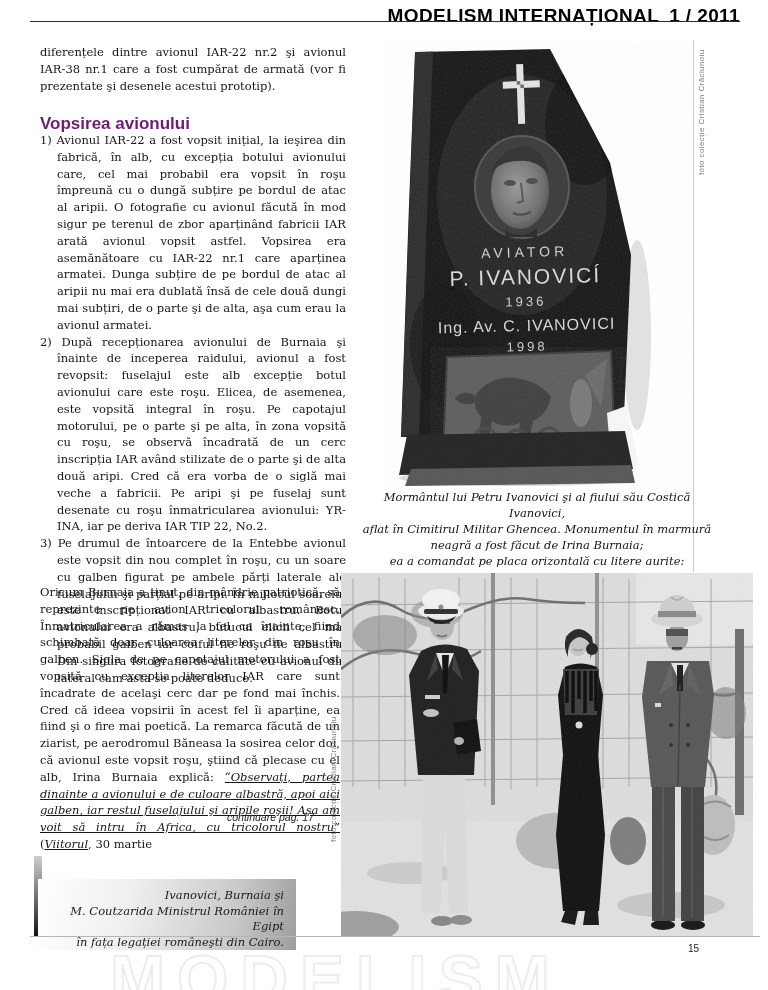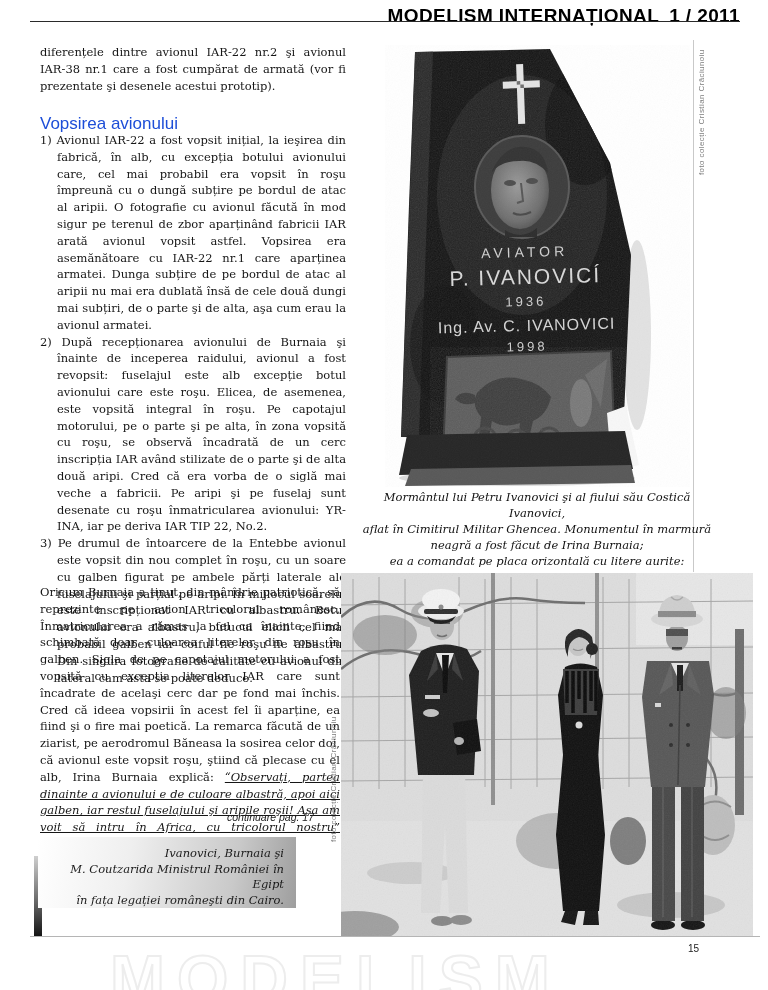--- a/index.html
+++ b/index.html
@@ -17,21 +17,21 @@
   .masthead .issue{font-weight:bold; margin-left:10px;}
   .masthead-rule{position:absolute; top:21px; left:30px; width:710px; height:1px; background:#2a2a2a;}
   
   .body-text{
     position:absolute; left:40px; width:306px; margin:0;
     font-size:11.5px; line-height:16.8px; text-align:justify; color:#161616;
   }
   .intro{top:44px;}
   .section-heading{
     position:absolute; left:40px; top:114px; margin:0;
-    font-family:"Liberation Sans", sans-serif; font-size:17px; font-weight:normal; color:#1d4ed8;
+    font-family:"Liberation Sans", sans-serif; font-size:17px; font-weight:bold; color:#701a75;
   }
   .list-wrap{position:absolute; left:40px; top:132px; width:306px;}
   .list-item{
     margin:0; padding-left:17px; text-indent:-17px;
     font-size:11.5px; line-height:16.8px; text-align:justify;
   }
   .closing{top:584px; width:300px;}
   .closing i{font-style:italic;text-decoration:underline;}
   .continuation{
     position:absolute; left:40px; top:810px; width:273px; margin:1px;
@@ -52,21 +52,21 @@
   .monument-caption{
     position:absolute; left:362px; top:489px; width:350px;
     text-align:center; font-style:italic; font-size:11.5px; line-height:16px; color:#111;
   }
   .monument-caption .bold-line{
     font-family:"Liberation Sans", sans-serif; font-weight:bold; font-style:italic;
     font-size:14.5px; margin-top:3px; letter-spacing:.2px;
   }
   
   .caption-box{
-    position:absolute; left:38px; top:837px; width:258px; height:71px;
+    position:absolute; left:38px; top:879px; width:258px; height:71px;
     background:linear-gradient(100deg,#ffffff 0%,#efefef 35%,#c9c9c9 75%,#9e9e9e 100%);
   }
   .caption-box .lines{
     position:absolute; top:9px; right:12px; left:10px;
     text-align:right; font-style:italic; font-size:11.5px; line-height:15.5px; color:#1a1a1a;
   }
   .left-accent-bar{
     position:absolute; left:34px; top:856px; width:8px; height:80px;
     background:linear-gradient(to bottom,#cfcfcf 0%,#6b6b6b 55%,#141414 100%);
   }

